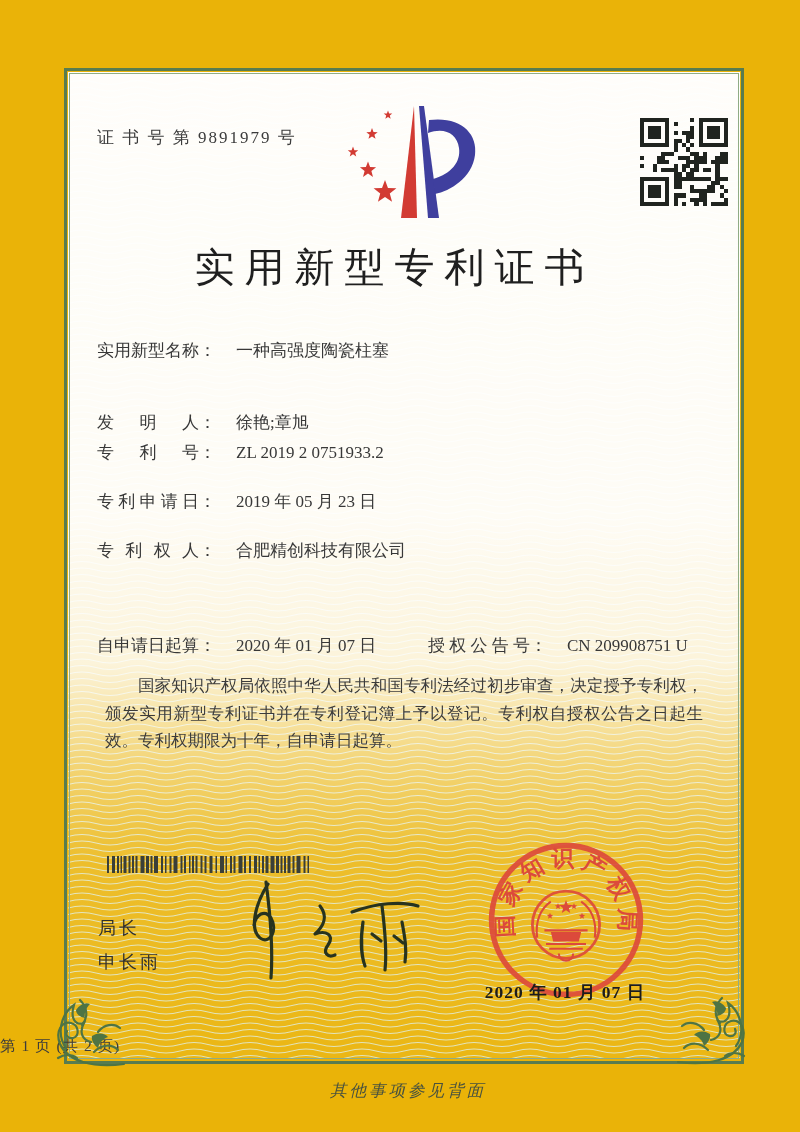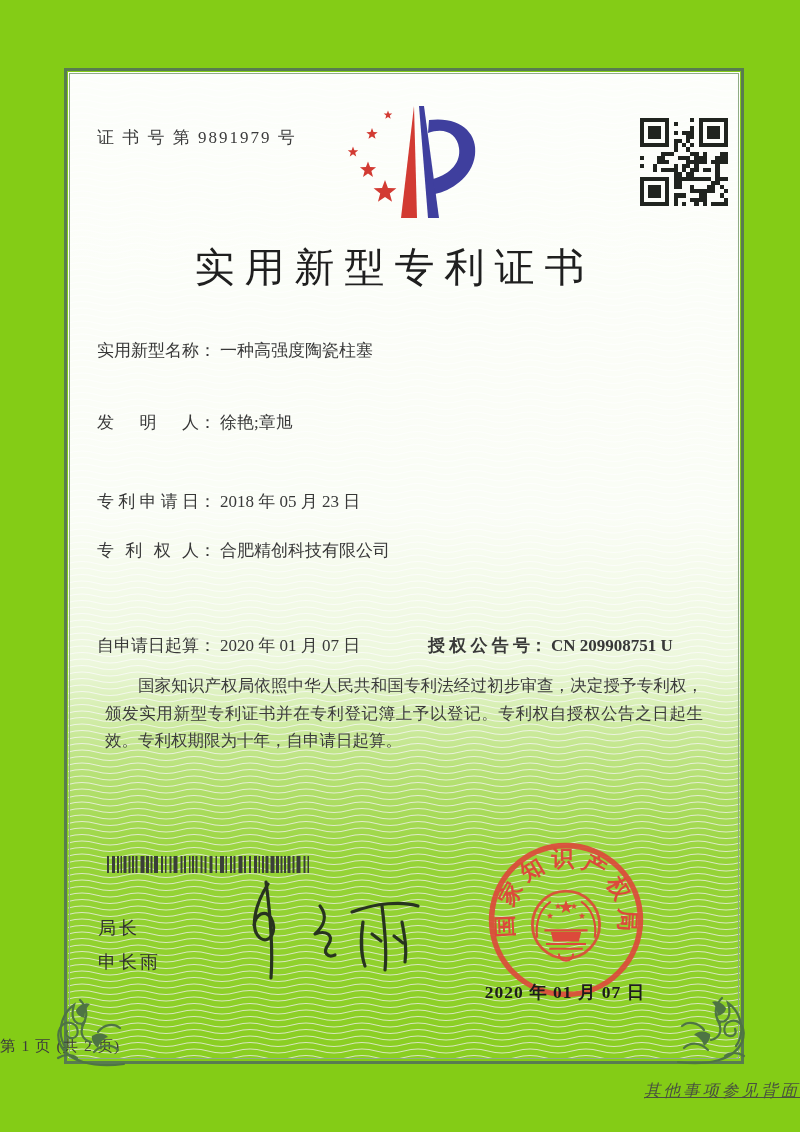--- a/index.html
+++ b/index.html
@@ -1,17 +1,17 @@
 <!DOCTYPE html>
 <html style="--frame-green: #587c50; --frame-inner: #8fac85; --orn-green: #4e7444; --seal-red: #dc4a3b; --logo-red: #d23b33; --logo-blue: #3f3f9e; --text: #333333;"><head>
 <meta charset="utf-8">
 <style>
   html,body{margin:0;padding:0;background:#fff;}
   .page{
-    position:relative;width:800px;height:1132px;background:#84cc16;overflow:hidden;
+    position:relative;width:800px;height:1132px;background:#eab308;overflow:hidden;
     font-family:"Liberation Serif","DejaVu Serif",serif;color:var(--text,#333);
   }
   
   .texture{position:absolute;left:68px;top:72px;width:672px;height:986px;z-index:1;}
   .texture-fade{position:absolute;left:68px;top:72px;width:672px;height:986px;z-index:2;
     background:linear-gradient(180deg,
       rgba(255,255,255,.98) 0%,
       rgba(255,255,255,.96) 45%,
       rgba(255,255,255,.85) 60%,
       rgba(255,255,255,.45) 70%,
@@ -24,40 +24,40 @@
 
   .cert-number{position:absolute;left:97px;top:126px;font-size:17px;letter-spacing:2px;color:#3b3b3b;}
   .logo{position:absolute;left:338px;top:100px;width:140px;height:124px;}
   .qr{position:absolute;left:640px;top:118px;width:88px;height:88px;}
   .doc-title{position:absolute;left:0;right:11px;top:240px;text-align:center;
     font-size:40px;letter-spacing:10px;color:#1f1f1f;font-weight:500;}
 
   .field{position:absolute;left:97px;font-size:17px;line-height:26px;color:#383838;white-space:nowrap;}
   .flabel{display:inline-block;width:102px;text-align:justify;text-align-last:justify;vertical-align:top;}
   .fcolon{display:inline-block;vertical-align:top;}
-  .fvalue{display:inline-block;vertical-align:top;margin-left:4px;}
+  .fvalue{display:inline-block;vertical-align:top;margin-left:20px;}
   .fvalue.wrap{white-space:normal;width:432px;}
-  .grant-no{position:absolute;left:331px;top:0;white-space:nowrap;font-weight:bold;}
+  .grant-no{position:absolute;left:331px;top:0;white-space:nowrap;}
 
   .paragraphs{position:absolute;left:97px;top:664px;width:614px;font-size:16.5px;
     line-height:27.5px;text-align:justify;color:#3b3b3b;}
   .paragraphs p{margin:8px;text-indent:2em;}
 
   .barcode{position:absolute;left:107px;top:856px;width:204px;height:17px;}
   .signer-title{position:absolute;left:98px;top:916px;font-size:18px;letter-spacing:3px;color:#2f2f2f;}
   .signer-name{position:absolute;left:98px;top:950px;font-size:18px;letter-spacing:3px;color:#2f2f2f;}
   .signature{position:absolute;left:216px;top:878px;width:210px;height:104px;}
 
   .seal{position:absolute;left:486px;top:840px;width:160px;height:160px;z-index:5;}
   .seal-date{position:absolute;left:482px;top:980px;width:166px;text-align:center;
     font-size:17.5px;font-weight:600;color:#1c1c1c;z-index:6;letter-spacing:1px;}
 
   .page-num{position:absolute;left:0;right:0;top:1036px;text-align:left;font-size:15.5px;color:#3c3c3c;letter-spacing:1px;}
-  .back-note{position:absolute;left:16px;right:0;top:1080px;text-align:right;font-size:16.5px;
-    color:#49523f;letter-spacing:3px;font-style:italic;text-decoration:underline;}
+  .back-note{position:absolute;left:16px;right:0;top:1080px;text-align:center;font-size:16.5px;
+    color:#49523f;letter-spacing:3px;font-style:italic;}
 
   .flourish{position:absolute;width:80px;height:80px;z-index:5;}
   .flourish.left{left:46px;top:992px;}
   .flourish.right{left:676px;top:990px;transform:scaleX(-1);}
 
   
   .stroke-green{stroke:var(--orn-green,#4e7444);fill:none;stroke-linecap:round;}
   .fill-green{fill:var(--orn-green,#4e7444);}
   .seal-red-stroke{stroke:var(--seal-red,#dc4a3b);fill:none;}
   .seal-red-fill{fill:var(--seal-red,#dc4a3b);}
@@ -467,22 +467,25 @@
       </svg>
 
     <div class="doc-title">实用新型专利证书</div>
 
     <div class="field" style="top:338px">
       <span class="flabel">实用新型名称</span><span class="fcolon">：</span><span class="fvalue">一种高强度陶瓷柱塞</span>
     </div>
     <div class="field" style="top:410px">
       <span class="flabel">发明人</span><span class="fcolon">：</span><span class="fvalue">徐艳;章旭</span>
     </div>
+    <div class="field" style="top:440px">
+      <span class="flabel">专利号</span><span class="fcolon">：</span><span class="fvalue">ZL 2019 2 0751933.2</span>
+    </div>
     <div class="field" style="top:489px">
-      <span class="flabel">专利申请日</span><span class="fcolon">：</span><span class="fvalue">2018 年 05 月 23 日</span>
+      <span class="flabel">专利申请日</span><span class="fcolon">：</span><span class="fvalue">2019 年 05 月 23 日</span>
     </div>
     <div class="field" style="top:538px">
       <span class="flabel">专利权人</span><span class="fcolon">：</span><span class="fvalue">合肥精创科技有限公司</span>
     </div>
     <div class="field" style="top:633px">
       <span class="flabel">自申请日起算</span><span class="fcolon">：</span><span class="fvalue">2020 年 01 月 07 日</span>
       <span class="grant-no">
         <span class="flabel">授权公告号</span><span class="fcolon">：</span><span class="fvalue">CN 209908751 U</span>
       </span>
     </div>

